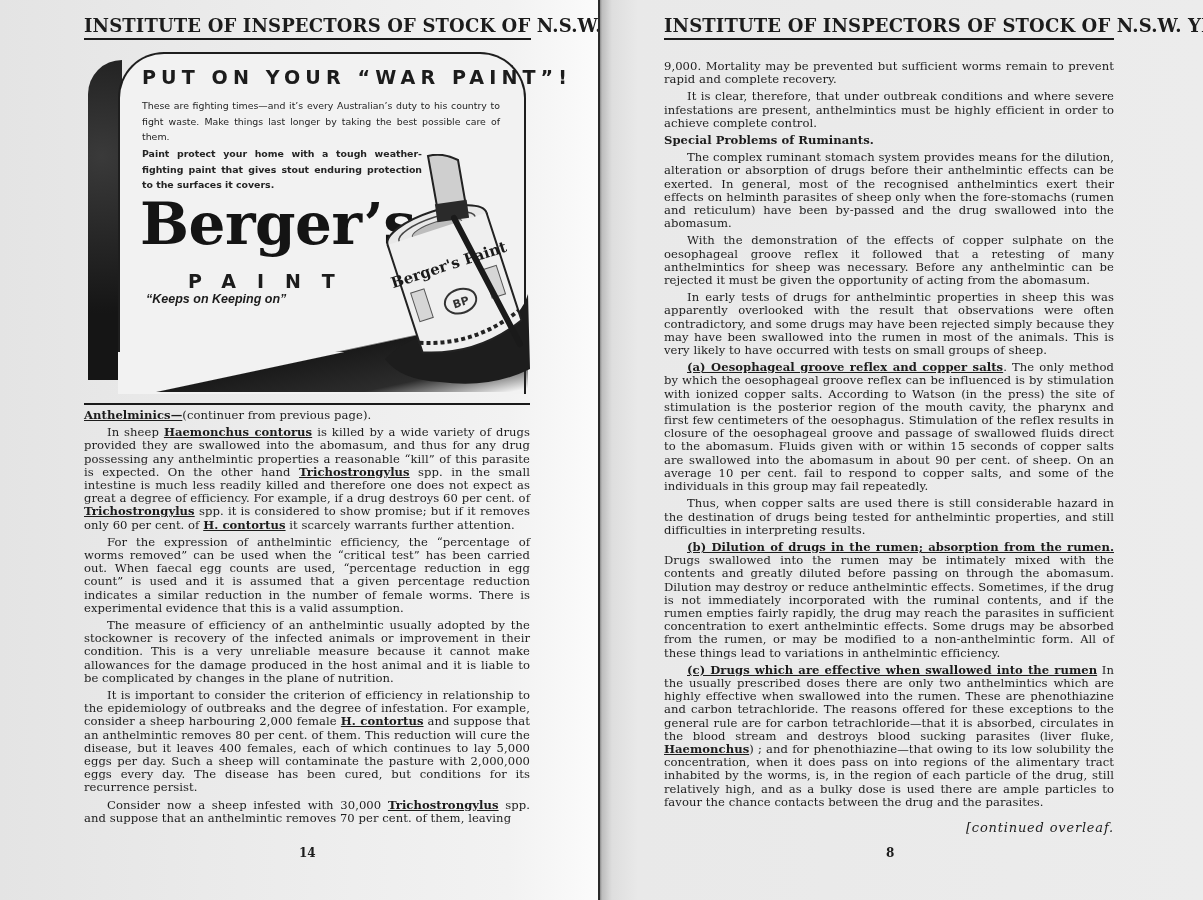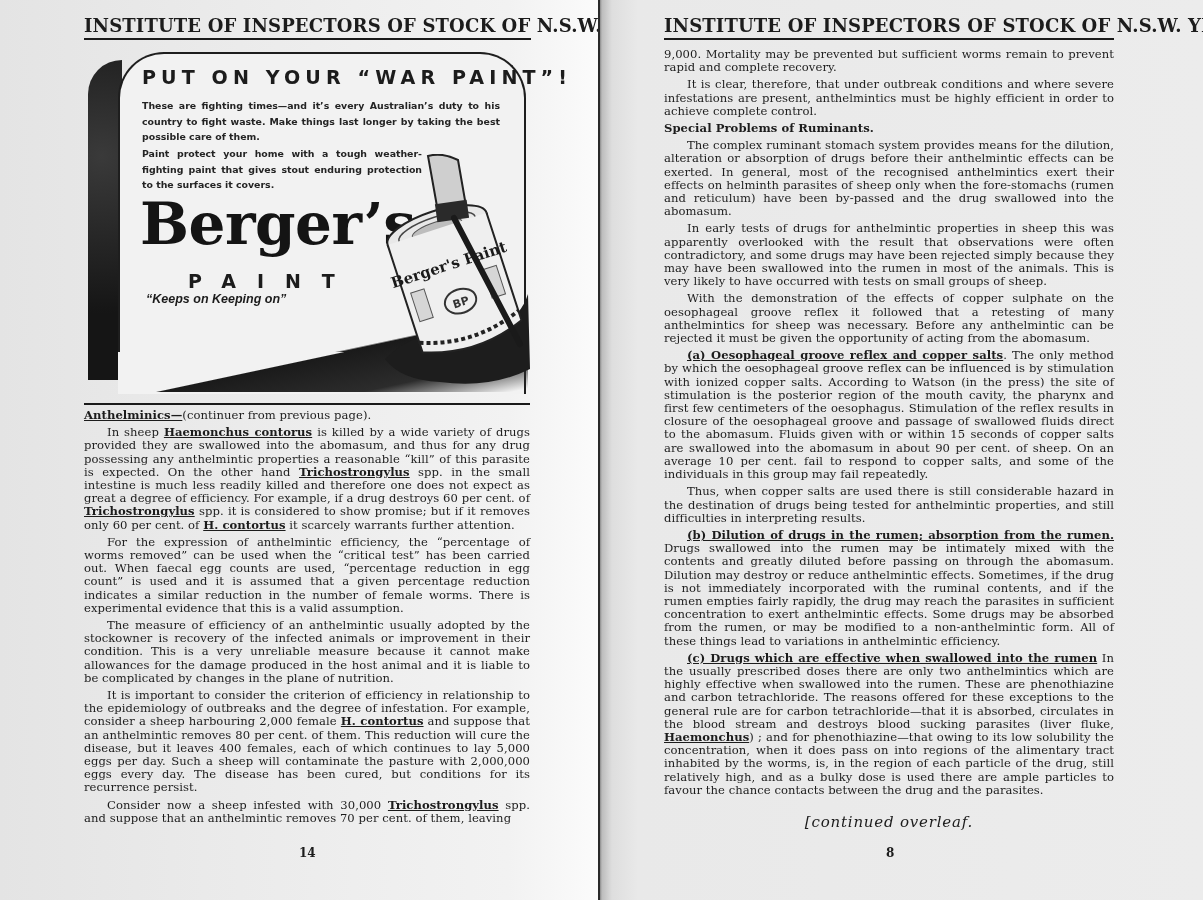--- a/index.html
+++ b/index.html
@@ -51,21 +51,21 @@
     position:absolute; left:30px; top:300px; width:300px; height:42px;
     background: linear-gradient(168deg, #f2f2f2 0%, #f2f2f2 45%, transparent 46%);
   }
   .ad-headline {
     position:absolute; left:54px; top:14px; width:380px;
     font-family: "DejaVu Sans", sans-serif; font-weight:bold; font-size:19.5px;
     letter-spacing:5.2px; white-space:nowrap; transform:scaleX(0.98); transform-origin:left;
   }
   .ad-copy {
     position:absolute; left:54px; top:46px; width:358px;
-    font-family: "DejaVu Sans", sans-serif; font-weight:bold; font-size:9.4px; line-height:15.5px;
+    font-family: "DejaVu Sans", sans-serif; font-weight:normal; font-size:9.4px; line-height:15.5px;
     text-align:justify; color:#242424;
   }
   .ad-copy2 {
     position:absolute; left:54px; top:92px; width:280px;
     font-family: "DejaVu Sans", sans-serif; font-weight:bold; font-size:9.4px; line-height:15.5px;
     text-align:justify; color:#242424;
   }
   .ad-brand {
     position:absolute; left:52px; top:136px;
     font-family: "DejaVu Serif", serif; font-weight:bold; font-size:58px; line-height:72px;
@@ -87,24 +87,24 @@
     position:absolute; left:84px; top:403px; width:446px; border-top:2px solid #1a1a1a;
   }
   .text-block {
     position:absolute; font-size:11.6px; line-height:13.2px; text-align:justify;
     letter-spacing:0.05px;
   }
   .text-block p { margin:0 0 4px 0; text-indent:23px; }
   .text-block p.noindent { text-indent:0; }
   .text-block b { font-weight:bold;text-decoration:underline; }
   .left-text { left:84px; top:409px; width:446px; }
-  .right-text { left:66px; top:48px; width:450px; }
+  .right-text { left:66px; top:60px; width:450px; }
   .subhead { font-weight:bold; text-indent:0 !important; margin:0 0 4px 0; }
   .continued {
-    text-align:center; font-style:italic; font-size:15px; margin-top:19px; letter-spacing:0.8px;
+    text-align:right; font-style:italic; font-size:13px; margin-top:12px; letter-spacing:0.8px;
   }
   .page-number {
     position:absolute; top:846px; font-weight:bold; font-size:12px;
   }
   .page-left .page-number { left:299px; }
   .page-right .page-number { left:288px; }
   .gutter-line {
     position:absolute; left:598px; top:0; width:2px; height:900px; background:#2a2a2a;
   }
 </style>
@@ -169,22 +169,22 @@
 
 <div class="page page-right">
   <div class="running-head">INSTITUTE OF INSPECTORS OF STOCK OF N.S.W. YEAR BOOK.</div>
 
   <div class="text-block right-text">
     <div id="right-blocks">
         <p class="noindent"><span>9,000.  Mortality may be prevented but sufficient worms remain to prevent rapid and complete recovery.</span></p>
         <p><span>It is clear, therefore, that under outbreak conditions and where severe infestations are present, anthelmintics must be highly efficient in order to achieve complete control.</span></p>
         <p class="subhead">Special Problems of Ruminants.</p>
         <p><span>The complex ruminant stomach system provides means for the dilution, alteration or absorption of drugs before their anthelmintic effects can be exerted.  In general, most of the recognised anthelmintics exert their effects on helminth parasites of sheep only when the fore-stomachs (rumen and reticulum) have been by-passed and the drug swallowed into the abomasum.</span></p>
+        <p><span>With the demonstration of the effects of copper sulphate on the oesophageal groove reflex it followed that a retesting of many anthelmintics for sheep was necessary.  Before any anthelmintic can be rejected it must be given the opportunity of acting from the abomasum.</span></p>
         <p><span>In early tests of drugs for anthelmintic properties in sheep this was apparently overlooked with the result that observations were often contradictory, and some drugs may have been rejected simply because they may have been swallowed into the rumen in most of the animals.  This is very likely to have occurred with tests on small groups of sheep.</span></p>
-        <p><span>With the demonstration of the effects of copper sulphate on the oesophageal groove reflex it followed that a retesting of many anthelmintics for sheep was necessary.  Before any anthelmintic can be rejected it must be given the opportunity of acting from the abomasum.</span></p>
         <p><b>(a) Oesophageal groove reflex and copper salts</b><span>.  The only method by which the oesophageal groove reflex can be influenced is by stimulation with ionized copper salts.  According to Watson (in the press) the site of stimulation is the posterior region of the mouth cavity, the pharynx and first few centimeters of the oesophagus.  Stimulation of the reflex results in closure of the oesophageal groove and passage of swallowed fluids direct to the abomasum.  Fluids given with or within 15 seconds of copper salts are swallowed into the abomasum in about 90 per cent. of sheep.  On an average 10 per cent. fail to respond to copper salts, and some of the individuals in this group may fail repeatedly.</span></p>
         <p><span>Thus, when copper salts are used there is still considerable hazard in the destination of drugs being tested for anthelmintic properties, and still difficulties in interpreting results.</span></p>
         <p><b>(b) Dilution of drugs in the rumen; absorption from the rumen.</b><span> Drugs swallowed into the rumen may be intimately mixed with the contents and greatly diluted before passing on through the abomasum.  Dilution may destroy or reduce anthelmintic effects.  Sometimes, if the drug is not immediately incorporated with the ruminal contents, and if the rumen empties fairly rapidly, the drug may reach the parasites in sufficient concentration to exert anthelmintic effects.  Some drugs may be absorbed from the rumen, or may be modified to a non-anthelmintic form.  All of these things lead to variations in anthelmintic efficiency.</span></p>
         <p><b>(c) Drugs which are effective when swallowed into the rumen</b><span>  In the usually prescribed doses there are only two anthelmintics which are highly effective when swallowed into the rumen.  These are phenothiazine and carbon tetrachloride.  The reasons offered for these exceptions to the general rule are for carbon tetrachloride—that it is absorbed, circulates in the blood stream and destroys blood sucking parasites (liver fluke, </span><b>Haemonchus</b><span>) ; and for phenothiazine—that owing to its low solubility the concentration, when it does pass on into regions of the alimentary tract inhabited by the worms, is, in the region of each particle of the drug, still relatively high, and as a bulky dose is used there are ample particles to favour the chance contacts between the drug and the parasites.</span></p>
       </div>
     <div class="continued">[continued overleaf.</div>
   </div>
 
   <div class="page-number">8</div>
 </div>

